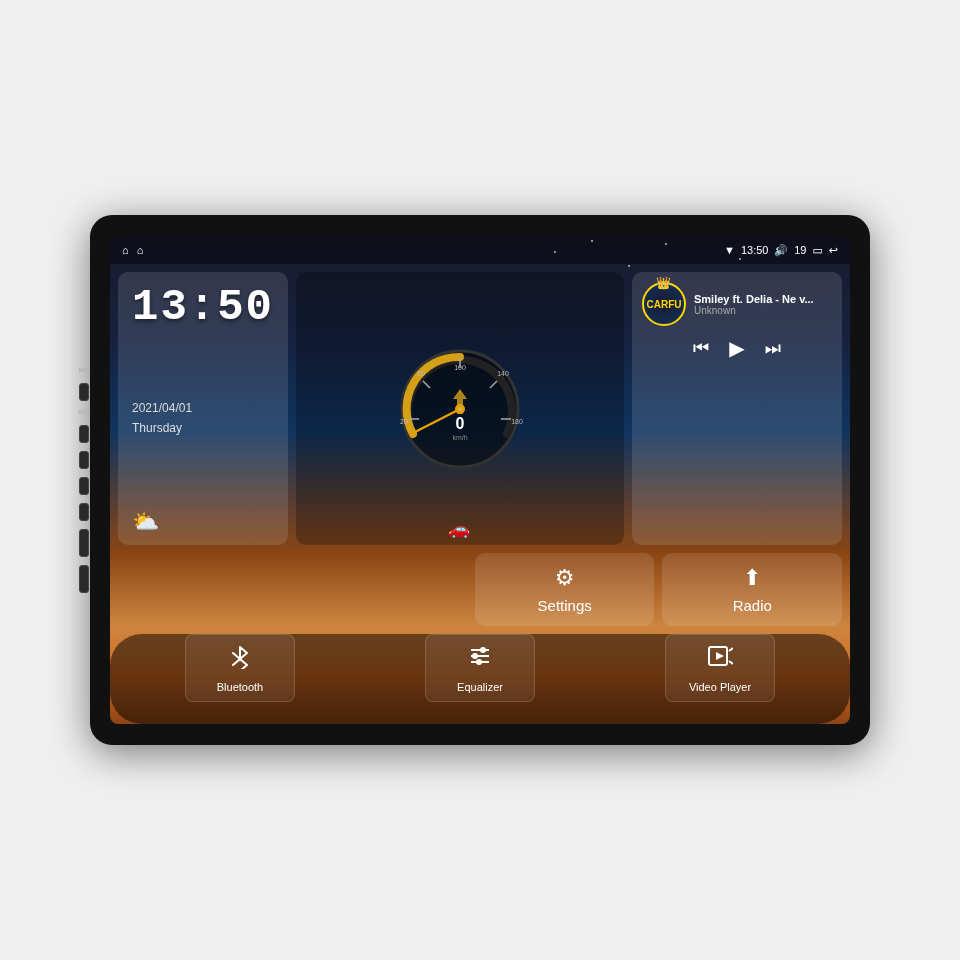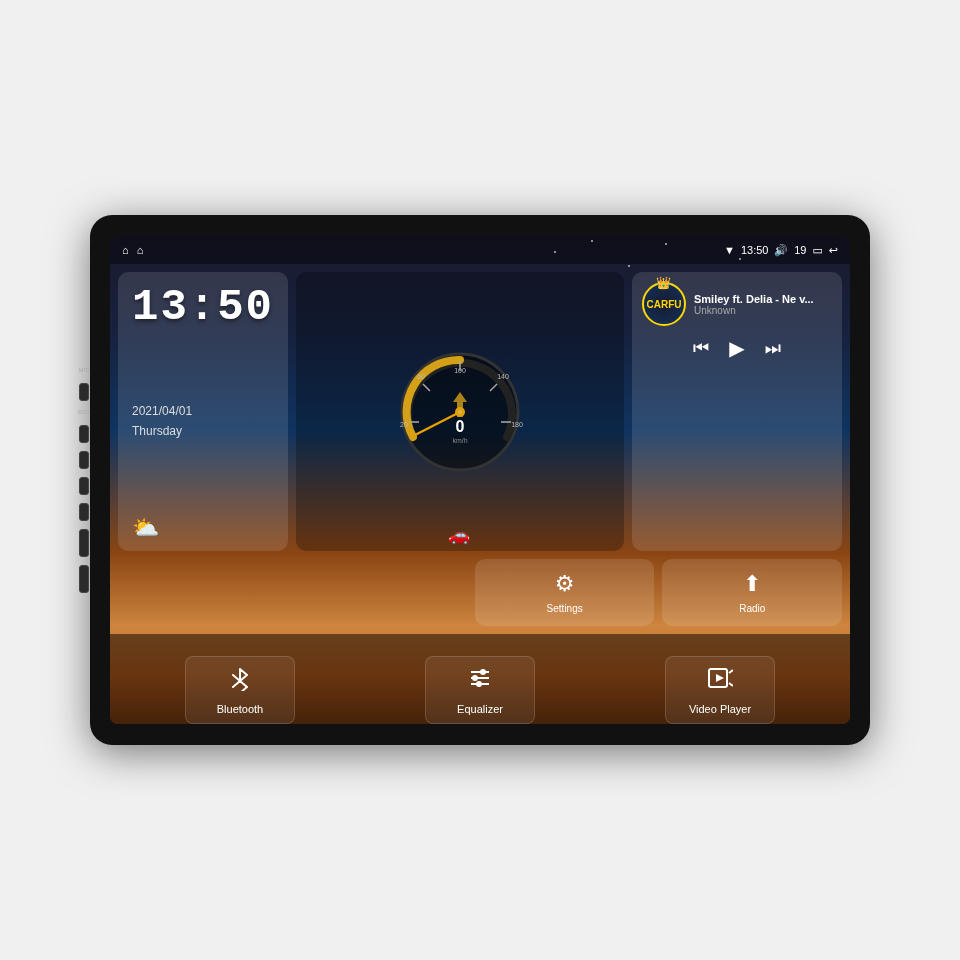--- a/index.html
+++ b/index.html
@@ -239,32 +239,33 @@
       flex: 1;
       cursor: pointer;
       border: none;
     }
     .action-icon {
       color: #fff;
       font-size: 22px;
     }
     .action-label {
       color: #fff;
-      font-size: 10px;
+      font-size: 15px;
     }
 
     
     .bottom-nav {
       background: rgba(0,0,0,0.5);
       height: 90px;
       display: flex;
-      align-items: flex-end;
+      align-items: flex-start;
       justify-content: space-around;
       padding: 0 10px;
       flex-shrink: 0;
+      border-radius: 32px;
     }
     .nav-item {
       display: flex;
       flex-direction: column;
       align-items: center;
       gap: 5px;
       cursor: pointer;
       padding: 8px 16px;
       border-radius: 8px;
       background: rgba(255,255,255,0.07);

